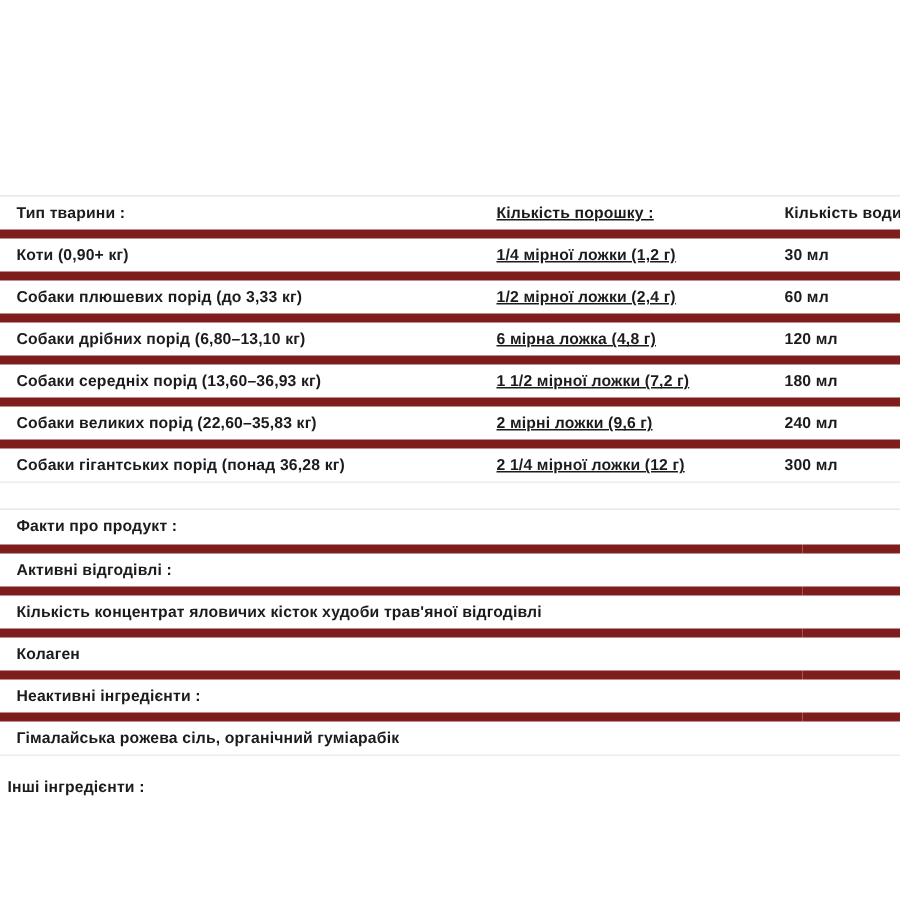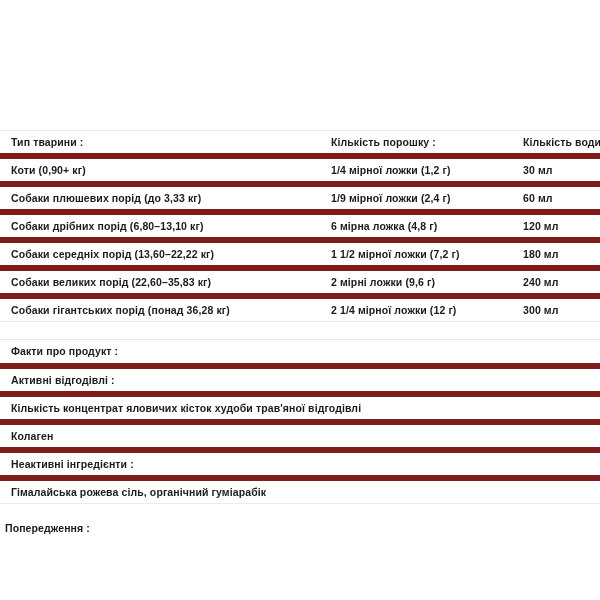--- a/index.html
+++ b/index.html
@@ -50,21 +50,21 @@
     vertical-align: middle;
     white-space: nowrap;
     letter-spacing: 0.01em;
   }
   .info-table tr:first-child td {
     border-top: 1px solid #e7e7e7;
   }
 
   
   .col-animal  { width: 305px; }
-  .col-powder  { width: 177px; }
+  .col-powder  { width: 177px; text-decoration: underline; }
   .col-water   { width: 118px; }
 
   
   .col-fact    { width: 520px; }
   .col-amount  { width: 80px; text-align: right; padding-right: 34px !important; }
 
   
   .table-gap {
     height: 17px;
   }
@@ -96,32 +96,32 @@
         </tr>
 
         <tr>
           <td class="col-animal">Коти (0,90+ кг)</td>
           <td class="col-powder">1/4 мірної ложки (1,2 г)</td>
           <td class="col-water">30 мл</td>
         </tr>
 
         <tr>
           <td class="col-animal">Собаки плюшевих порід (до 3,33 кг)</td>
-          <td class="col-powder">1/9 мірної ложки (2,4 г)</td>
+          <td class="col-powder">1/2 мірної ложки (2,4 г)</td>
           <td class="col-water">60 мл</td>
         </tr>
 
         <tr>
           <td class="col-animal">Собаки дрібних порід (6,80–13,10 кг)</td>
           <td class="col-powder">6 мірна ложка (4,8 г)</td>
           <td class="col-water">120 мл</td>
         </tr>
 
         <tr>
-          <td class="col-animal">Собаки середніх порід (13,60–22,22 кг)</td>
+          <td class="col-animal">Собаки середніх порід (13,60–36,93 кг)</td>
           <td class="col-powder">1 1/2 мірної ложки (7,2 г)</td>
           <td class="col-water">180 мл</td>
         </tr>
 
         <tr>
           <td class="col-animal">Собаки великих порід (22,60–35,83 кг)</td>
           <td class="col-powder">2 мірні ложки (9,6 г)</td>
           <td class="col-water">240 мл</td>
         </tr>
 
@@ -162,17 +162,17 @@
           <td class="col-amount"></td>
         </tr>
 
         <tr>
           <td class="col-fact">Гімалайська рожева сіль, органічний гуміарабік</td>
           <td class="col-amount"></td>
         </tr>
       </tbody>
     </table>
 
+    <div class="plain-line first">Інші інгредієнти :</div>
 
-    <div class="plain-line second">Попередження :</div>
 
   </div>
 </div>
 
 </body></html>

